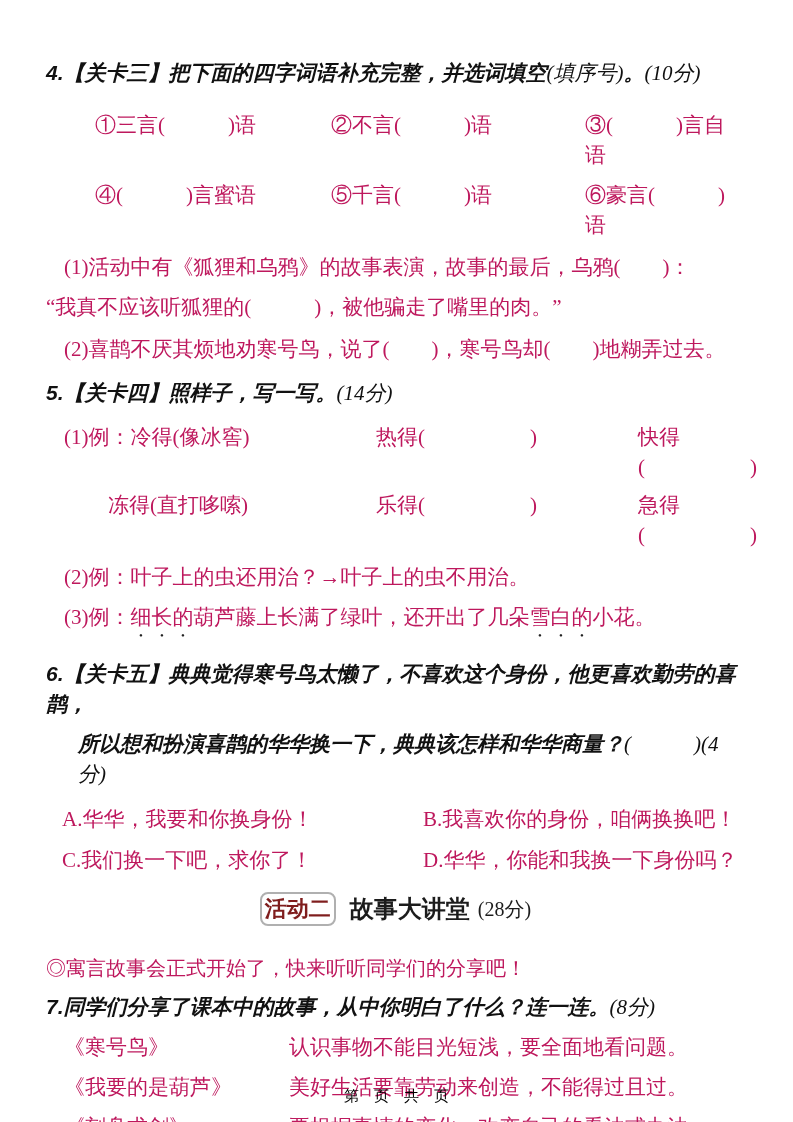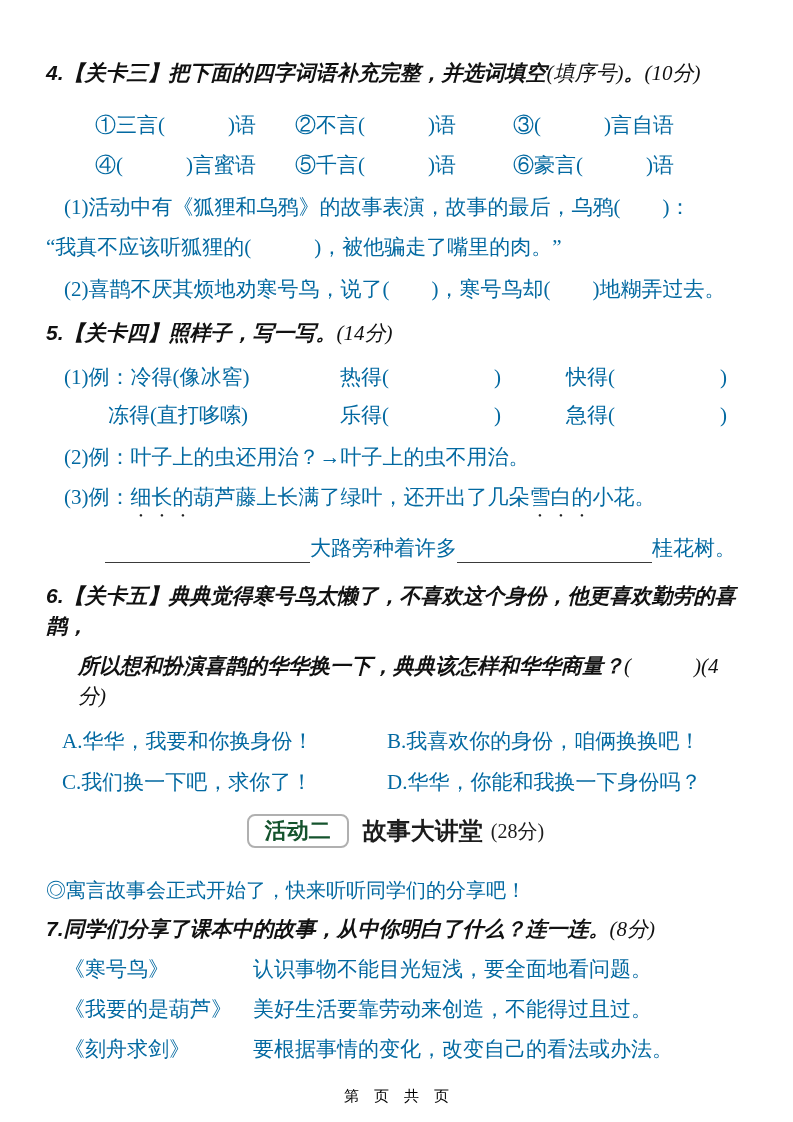--- a/index.html
+++ b/index.html
@@ -9,21 +9,21 @@
     margin:0 auto;
     background:#ffffff;
     color:#1c1c1c;
     font-family:"Liberation Serif", serif;
     overflow:hidden;
   }
   .content { padding:58px 48px 0 46px; }
   .line { line-height:30px; font-size:21px; }
   .hdr { font-family:"Liberation Sans", sans-serif; font-weight:700; color:#111;font-style:italic; }
   .light { font-family:"Liberation Serif", serif; font-weight:400; }
-  .body { font-weight:400; color:#0369a1; }
+  .body { font-weight:400; color:#be185d;gap:36px; }
 
   
   .ind1 { margin-left:18px; }
   .ind2 { }
 
   
   .word-grid { display:grid; grid-template-columns:200px 218px auto; margin-left:49px; }
 
   
   .fill-grid { display:grid; grid-template-columns:276px 226px auto; margin-left:18px; }
@@ -49,23 +49,23 @@
     -webkit-text-emphasis-position:under right;
     text-emphasis-position:under right;
     margin-top:38px;
   }
 
   
   .act { text-align:center; margin-top:14px; line-height:38px; }
   .act-badge {
     display:inline-block;
     font-family:"Liberation Sans", sans-serif; font-weight:700;
-    font-size:22px; color:#14532d;
+    font-size:22px; color:#7f1d1d;
     border:2px solid #b0b0b0; border-radius:8px;
-    padding:0 16px; line-height:30px;
+    padding:0 3px; line-height:30px;
     vertical-align:middle;
   }
   .act-title { font-family:"Liberation Sans", sans-serif; font-weight:700; font-size:24px; margin-left:10px; vertical-align:middle; }
   .act-score { font-size:20px; margin-left:4px; vertical-align:middle; }
 
   .intro { margin-top:25px; font-size:20px; }
 
   .footer {
     position:absolute; left:0; right:0; bottom:16px;
     text-align:center; font-size:15px; color:#000000;
@@ -111,26 +111,20 @@
       </div>
       <div class="fill-grid line body mt8">
         <span class="pad">冻得(直打哆嗦)</span>
         <span>乐得(　　　　　)</span>
         <span>急得(　　　　　)</span>
       </div>
       <div class="line body ind1 mt12">(2)例：叶子上的虫还用治？→叶子上的虫不用治。</div>
       <div class="line body ind1 mt10">
         <span>(3)例：</span><span class="em-dots">细长的</span><span>葫芦藤上长满了绿叶，还开出了几朵</span><span class="em-dots">雪白的</span><span>小花。</span>
       </div>
-      <div class="line body mt12 flexline" style="margin-left:59px;">
-        <span class="rule w205"></span>
-        <span>大路旁种着许多</span>
-        <span class="rule w195"></span>
-        <span>桂花树。</span>
-      </div>
     </section>
 
     <section>
       <div class="line hdr mt18">
         <span>6.</span><span>【关卡五】</span><span>典典觉得寒号鸟太懒了，不喜欢这个身份，他更喜欢勤劳的喜鹊，</span>
       </div>
       <div class="line hdr mt10" style="margin-left:32px;">
         <span>所以想和扮演喜鹊的华华换一下，典典该怎样和华华商量？</span><span class="light">(　　　)</span><span class="light">(4分)</span>
       </div>
       <div class="opt-grid line body mt15">

